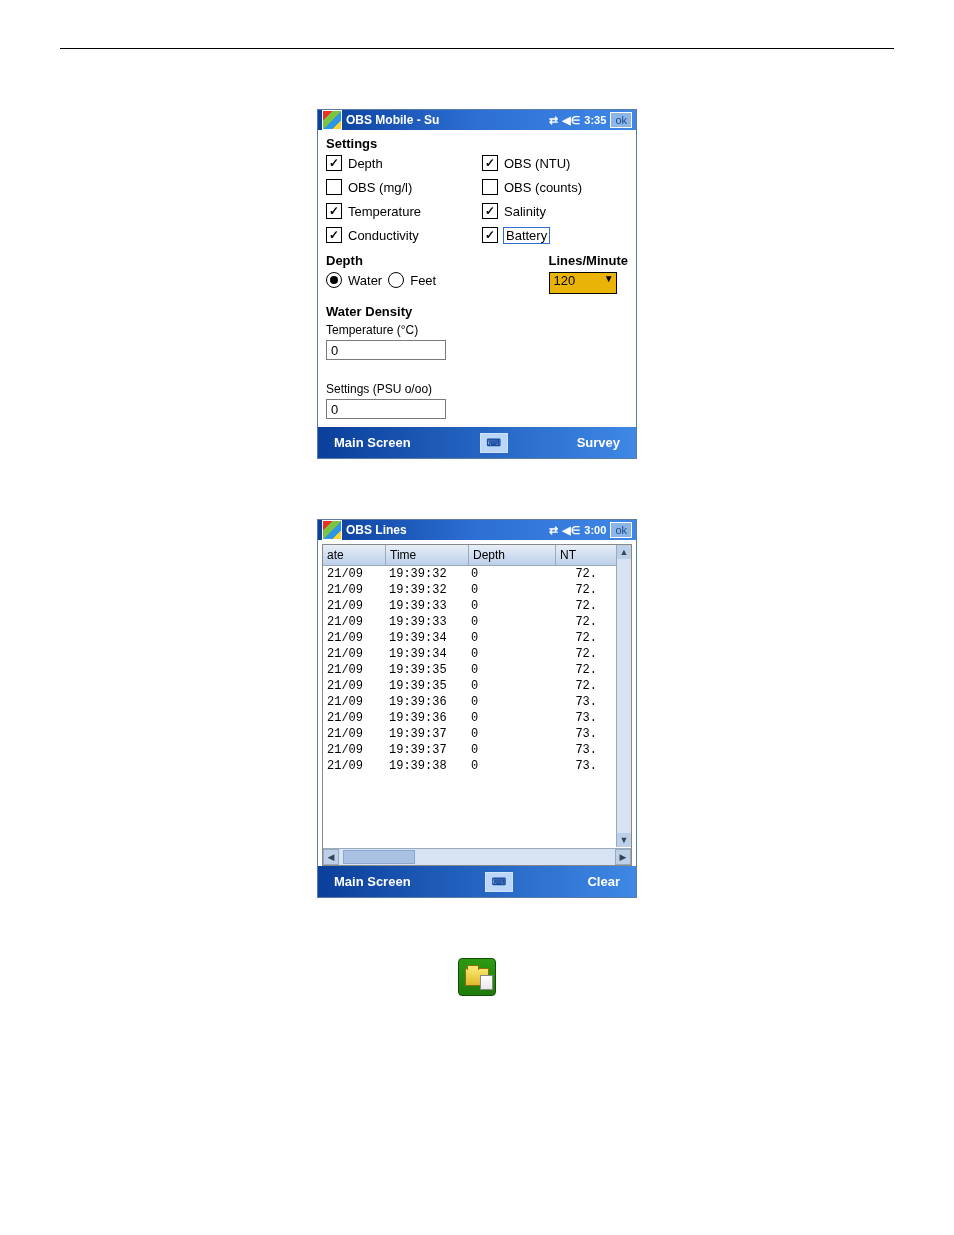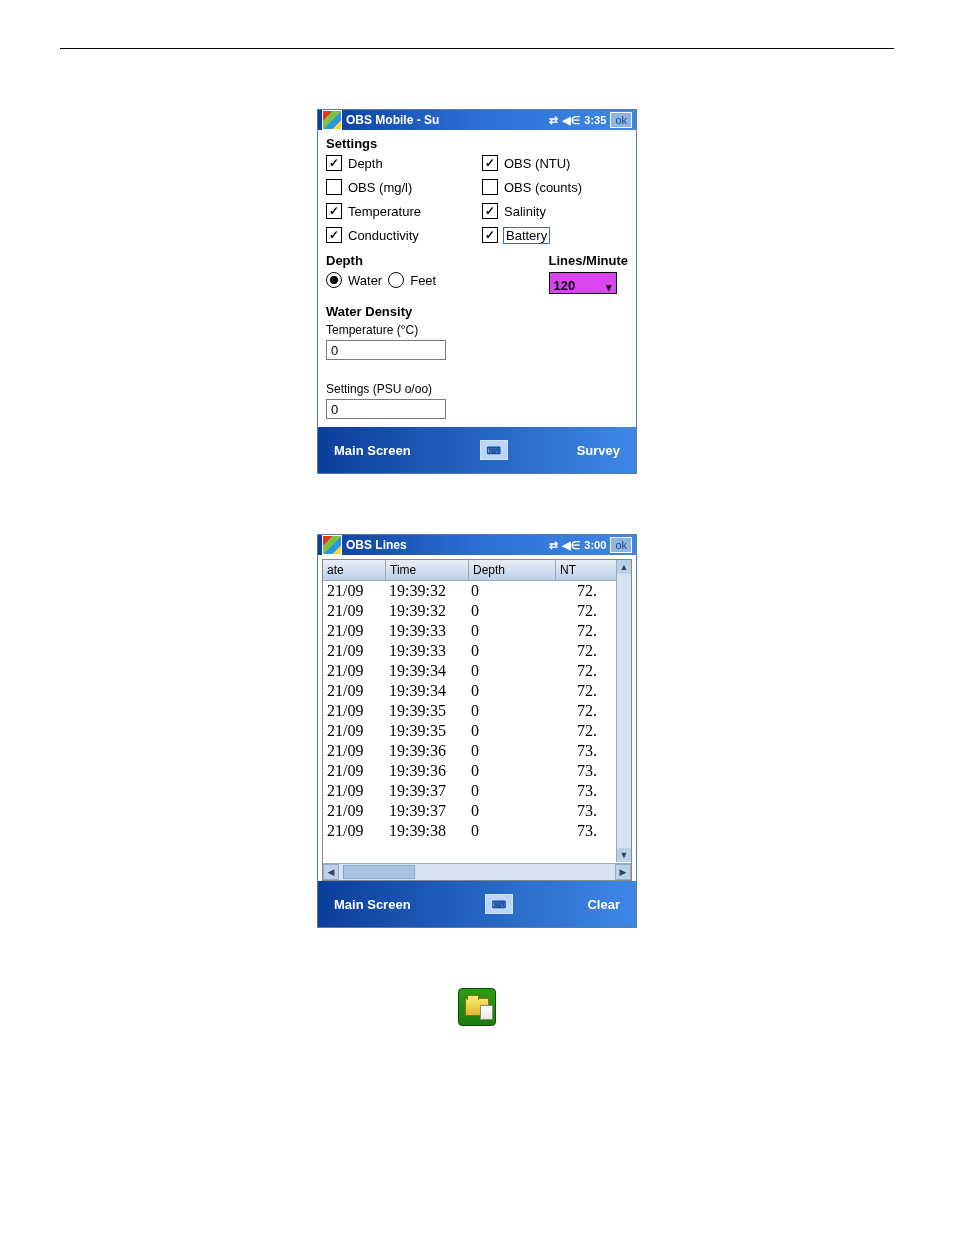--- a/index.html
+++ b/index.html
@@ -76,34 +76,34 @@
   }
   .radio-row { display:flex; gap: 6px; align-items:center; margin-top:4px; font-size:13px; }
   .radio {
     width:14px; height:14px; border:1.5px solid #000; border-radius:50%;
     display:flex; align-items:center; justify-content:center;
   }
   .radio.sel::after { content:""; width:8px; height:8px; background:#000; border-radius:50%; }
   .select120 {
     margin-top:4px;
     border:1px solid #000; width:60px; height:20px; display:flex;
-    align-items:flex-end; justify-content:space-between; padding:0 2px 0 4px; font-size:13px; background:#d946ef;font-weight:bold;
+    align-items:flex-start; justify-content:space-between; padding:0 2px 0 4px; font-size:13px; background:#eab308;
   }
   .select120 .arrow { font-size:10px; }
   .wd-row {
     display:flex; gap: 22px; margin-top:2px;flex-direction:column;
   }
   .wd-col { flex:1; }
   .wd-col .sub { font-size:12px; margin-bottom:3px; }
   .wd-col input {
     width: 110px; height:18px; border:1px solid #7a7a7a; font-size:13px; padding:0 4px;
   }
   .bottombar {
     background: linear-gradient(to right, #0a3f9b, #3f88e6);
-    height: 46px;
+    height: 31px;
     display:flex; align-items:center; justify-content:space-between;
     color:#fff; font-weight:bold; font-size:13px; padding:0 16px;
   }
   .keyb {
     width: 26px; height:18px; border:1px solid #cfe2ff; background:#bcd6f7;
     display:flex; align-items:center; justify-content:center; font-size:10px; color:#1b4da0;
   }
   
   .obs-title { font-weight:bold; font-size:16px; margin:4px 0 4px; }
   .tablewrap {
@@ -111,21 +111,21 @@
     display:flex; flex-direction:column;
   }
   .thead {
     display:flex; background: linear-gradient(#e8eef7,#bcd0ea);
     font-size:12px; border-bottom:1px solid #9ab;
   }
   .thead div {
     padding:3px 4px; border-right:1px solid #9ab;
   }
   .thead .c-date{width:54px;} .thead .c-time{width:74px;} .thead .c-depth{width:78px;} .thead .c-nt{width:40px; border-right:none;}
-  .tbody { font-size:16px; font-family: Liberation Serif, serif; }
+  .tbody { font-size:12px; font-family: Liberation Mono, monospace; }
   .trow { display:flex; padding:0 0; }
   .trow div { padding:1px 4px; }
   .trow .c-date{width:54px;} .trow .c-time{width:74px;} .trow .c-depth{width:78px;} .trow .c-nt{width:40px; text-align:right;}
   .vscroll {
     position:absolute; right:0; top:0; bottom:18px; width:14px; background:#d7e3f3;
     border-left:1px solid #9ab; display:flex; flex-direction:column; justify-content:space-between;
   }
   .vscroll .btn { height:14px; background:#bcd0ea; text-align:center; font-size:9px; line-height:14px; color:#345; }
   .hscroll {
     position:absolute; bottom:0; left:0; right:0; height:16px;

